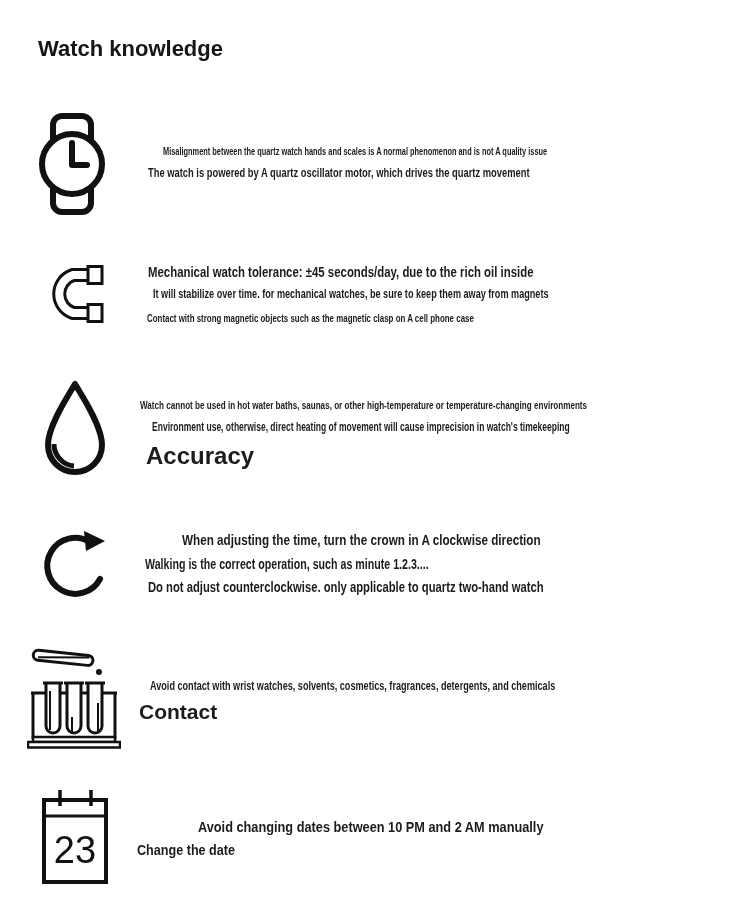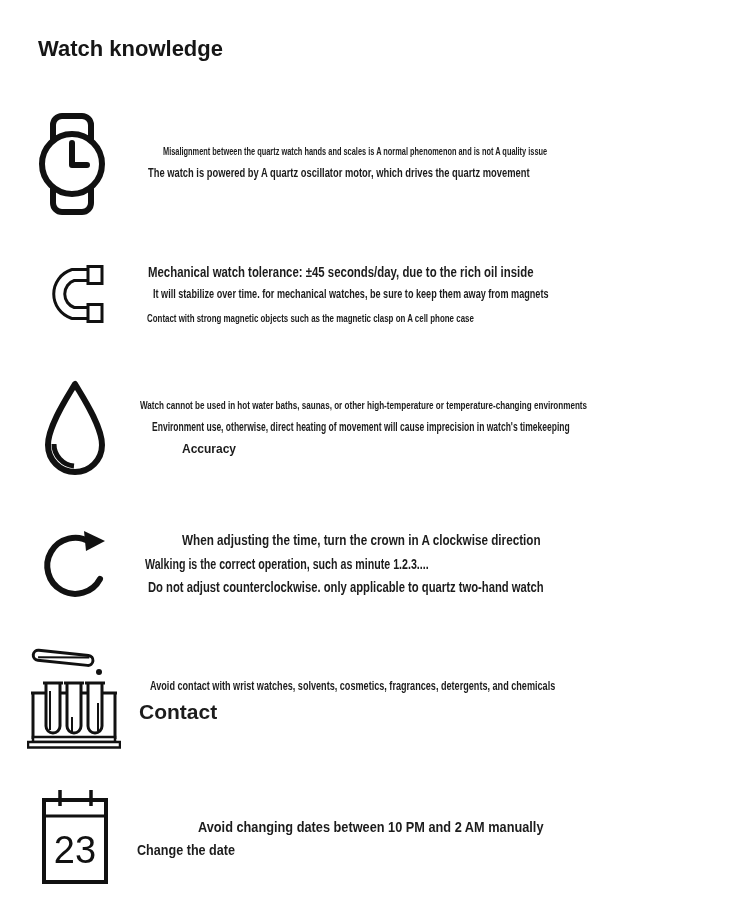--- a/index.html
+++ b/index.html
@@ -8,21 +8,21 @@
   .title{position:absolute;left:38px;top:36px;font-size:22px;font-weight:bold;color:#161616;letter-spacing:0px;}
   .icon{position:absolute;}
   .line{position:absolute;white-space:nowrap;font-weight:bold;color:#1c1c1c;line-height:1.2;transform-origin:0 50%;}
   .s1l1{left:163px;top:146px;font-size:10px;transform:scaleX(.74);}
   .s1l2{left:148px;top:165px;font-size:13px;transform:scaleX(.72);}
   .s2l1{left:148px;top:263px;font-size:15px;transform:scaleX(.76);}
   .s2l2{left:153px;top:286px;font-size:13px;transform:scaleX(.70);}
   .s2l3{left:147px;top:312px;font-size:11px;transform:scaleX(.72);}
   .s3l1{left:140px;top:400px;font-size:10px;transform:scaleX(.81);}
   .s3l2{left:152px;top:420px;font-size:12px;transform:scaleX(.71);}
-  .s3l3{left:146px;top:442px;font-size:12px;margin-left:36px;}
+  .s3l3{left:146px;top:442px;font-size:24px;}
   .s4l1{left:182px;top:531px;font-size:15px;transform:scaleX(.78);}
   .s4l2{left:145px;top:555px;font-size:15px;transform:scaleX(.71);}
   .s4l3{left:148px;top:578px;font-size:15px;transform:scaleX(.75);}
   .s5l1{left:150px;top:678px;font-size:13px;transform:scaleX(.70);}
   .s5l2{left:139px;top:699px;font-size:21px;text-align:right;}
   .s6l1{left:198px;top:818px;font-size:15px;transform:scaleX(.85);}
   .s6l2{left:137px;top:842px;font-size:14px;transform:scaleX(.90);}
   .i-watch{left:36px;top:112px;width:72px;height:104px;}
   .i-magnet{left:40px;top:262px;width:68px;height:64px;}
   .i-drop{left:38px;top:378px;width:74px;height:104px;}

